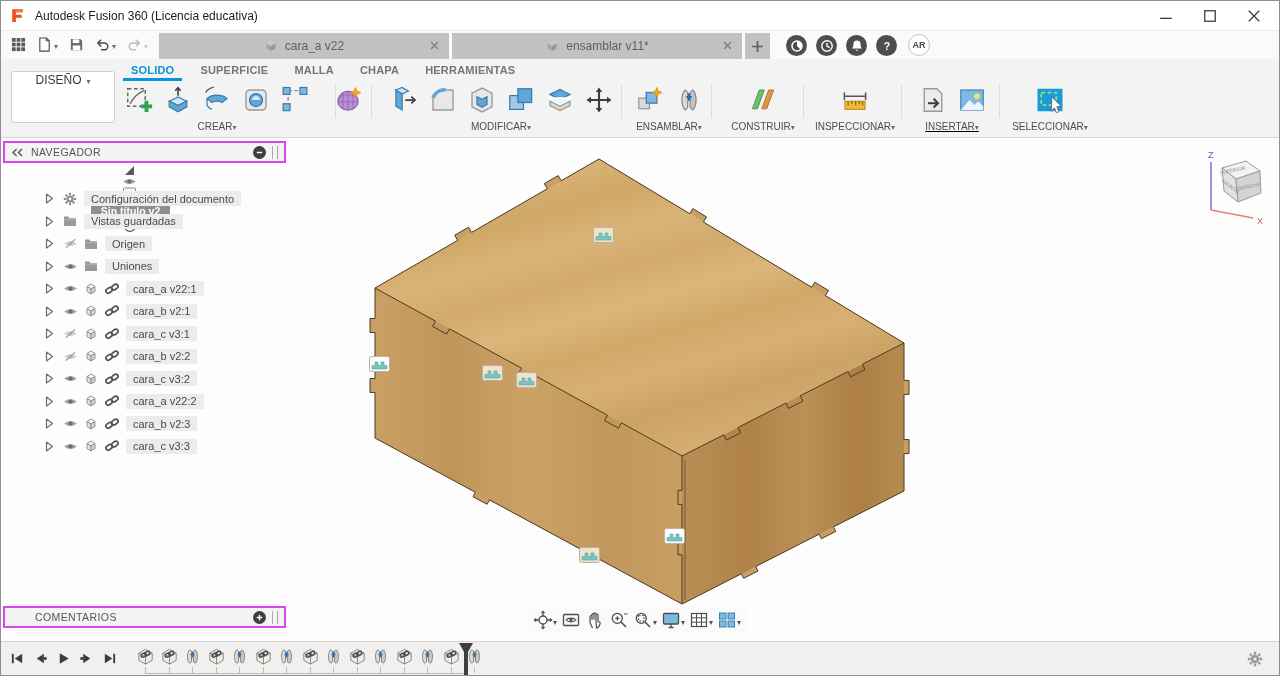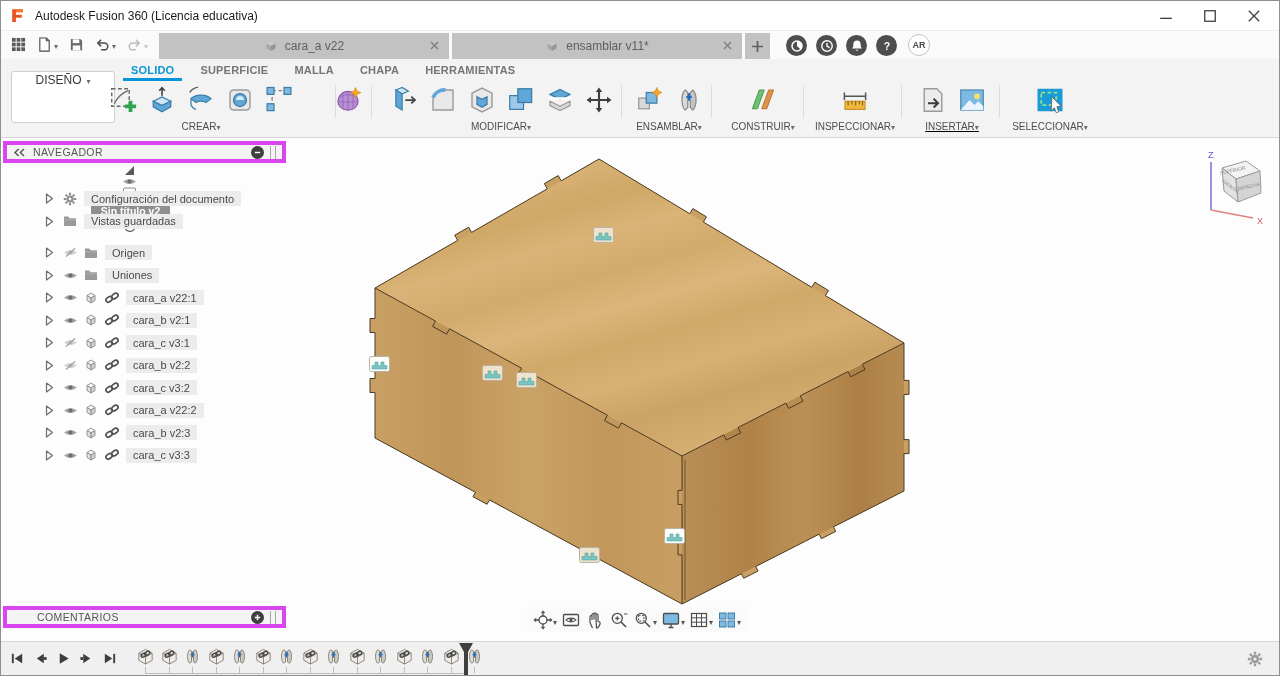--- a/index.html
+++ b/index.html
@@ -39,21 +39,21 @@
   .rgroup{position:absolute;top:21px;text-align:center}
   .rgroup .icons{display:flex;justify-content:center;gap:2px;height:40px;align-items:center}
   .ricon{width:37px;height:37px;display:flex;align-items:center;justify-content:center}
   .ricon svg{width:30px;height:30px;display:block}
   .glabel{font-size:10px;color:#4d4d4d;margin-top:1px;white-space:nowrap}
   .rdivider{position:absolute;top:26px;height:33px;width:1px;background:#dcdcdc}
   
   .canvas{position:relative;height:503px;background:#fdfdfd;overflow:hidden}
   .model-svg{position:absolute;left:0;top:0}
   
-  .panelbar{position:absolute;left:2px;width:283px;height:22px;background:#f4f4f4;border:4px solid #d946ef;display:flex;align-items:center;padding:0 6px;box-sizing:border-box;font-size:10.5px;color:#555}
+  .panelbar{position:absolute;left:2px;width:283px;height:22px;background:#f4f4f4;border:2px solid #d946ef;display:flex;align-items:center;padding:0 6px;box-sizing:border-box;font-size:10.5px;color:#555}
   .panelbar .htext{margin-left:7px;letter-spacing:.4px}
   .sp{margin-left:auto}
   .circle-mini{width:13px;height:13px;border-radius:50%;background:#3f3f3f;display:flex;align-items:center;justify-content:center}
   .circle-mini svg{width:9px;height:9px;display:block}
   .grip{width:4px;height:13px;border-left:1px solid #a8a8a8;border-right:1px solid #a8a8a8;margin-left:6px}
   .chev svg{width:13px;height:9px;display:block}
   .tree{position:absolute;left:2px;top:27px}
   .trow{display:flex;align-items:center;height:22.5px;font-size:11px;color:#4a4a4a}
   .ticon{width:18px;display:flex;justify-content:center;align-items:center;margin-left:3px;flex:none}
   .ticon svg{display:block}
@@ -251,21 +251,21 @@
         <span class="qcaret"></span>
     </button>
     <div class="ribbon-tabs">
         <span class="rtab active">SOLIDO</span>
         <span class="rtab">SUPERFICIE</span>
         <span class="rtab">MALLA</span>
         <span class="rtab">CHAPA</span>
         <span class="rtab">HERRAMIENTAS</span>
       </div>
     <div id="rgroups">
-        <div class="rgroup" style="left: 100px; width: 200px;">
+        <div class="rgroup" style="left: 116px; width: 200px;">
           <div class="icons">
             <div class="ricon">
               <span>
                 <svg viewBox="0 0 24 24">
                   <rect x="3" y="3" width="14" height="14" fill="none" stroke="#6b6b6b" stroke-width="1.2" stroke-dasharray="3 2"></rect>
                   <path d="M5 15 C8 9 12 6 16 4.5" stroke="#6b6b6b" fill="none" stroke-width="1.2"></path>
                   <path d="M13.5 17 h9 M18 12.5 v9" stroke="#2ea44f" stroke-width="3"></path>
                 </svg>
               </span>
             </div>
@@ -576,21 +576,21 @@
             </svg>
           </span>
           <span class="ticon">
             <svg width="14" height="12" viewBox="0 0 14 12">
               <path d="M1 1.5 h4.2 l1.4 1.7 H13 V11 H1 Z" fill="#9a9a9a"></path>
               <path d="M1 4.8 H13" stroke="#b8b8b8" stroke-width=".8"></path>
             </svg>
           </span>
           <span class="chip">Vistas guardadas</span>
         </div>
-        <div class="trow" style="padding-left: 34px; margin-top: 9px;">
+        <div class="trow" style="padding-left: 34px;">
           <span class="ticon">
             <svg width="9" height="11" viewBox="0 0 9 11">
               <path d="M1.5 1 L7.5 5.5 L1.5 10 Z" fill="none" stroke="#6e6e6e" stroke-width="1.2" stroke-linejoin="round"></path>
             </svg>
           </span>
           <span class="ticon">
             <svg width="15" height="11" viewBox="0 0 16 12">
               <path d="M1 6 Q8 0.5 15 6 Q8 11.5 1 6 Z" fill="#d2d2d2"></path>
               <circle cx="8" cy="6" r="2.3" fill="#bdbdbd"></circle>
               <path d="M3 10.5 L13 1.5" stroke="#9a9a9a" stroke-width="1.4"></path>

